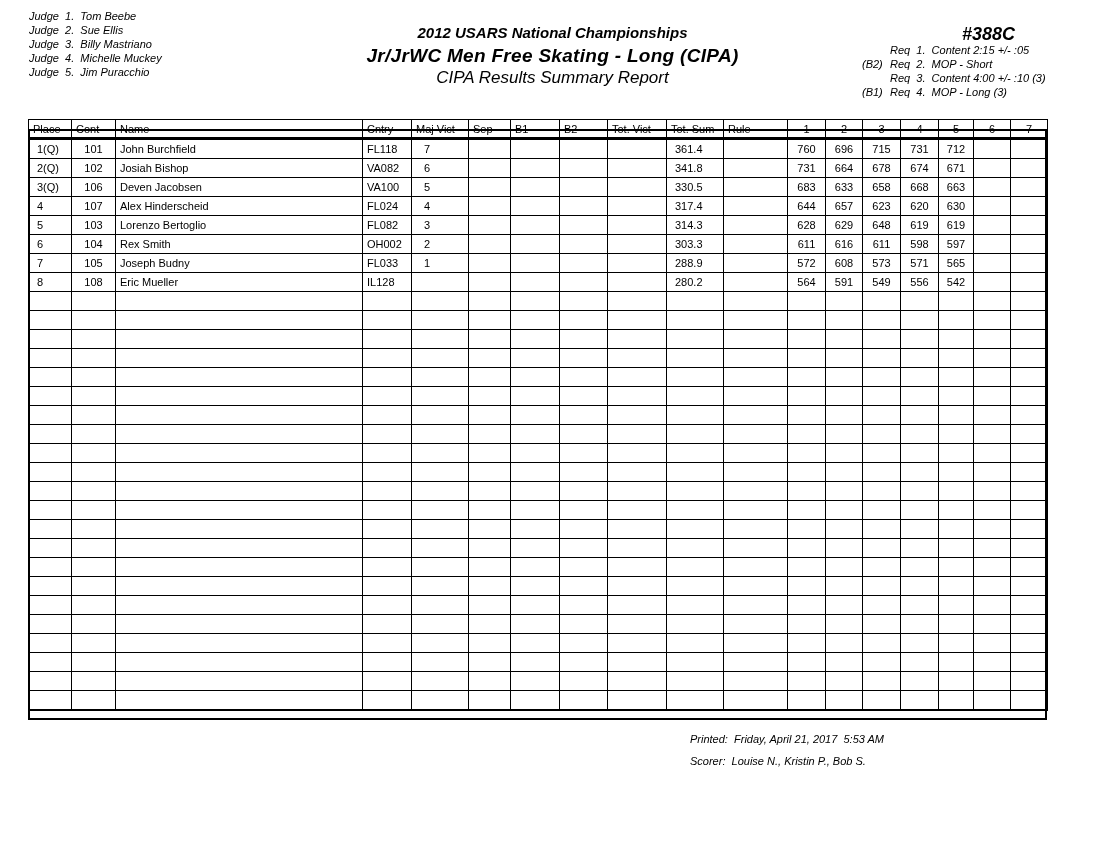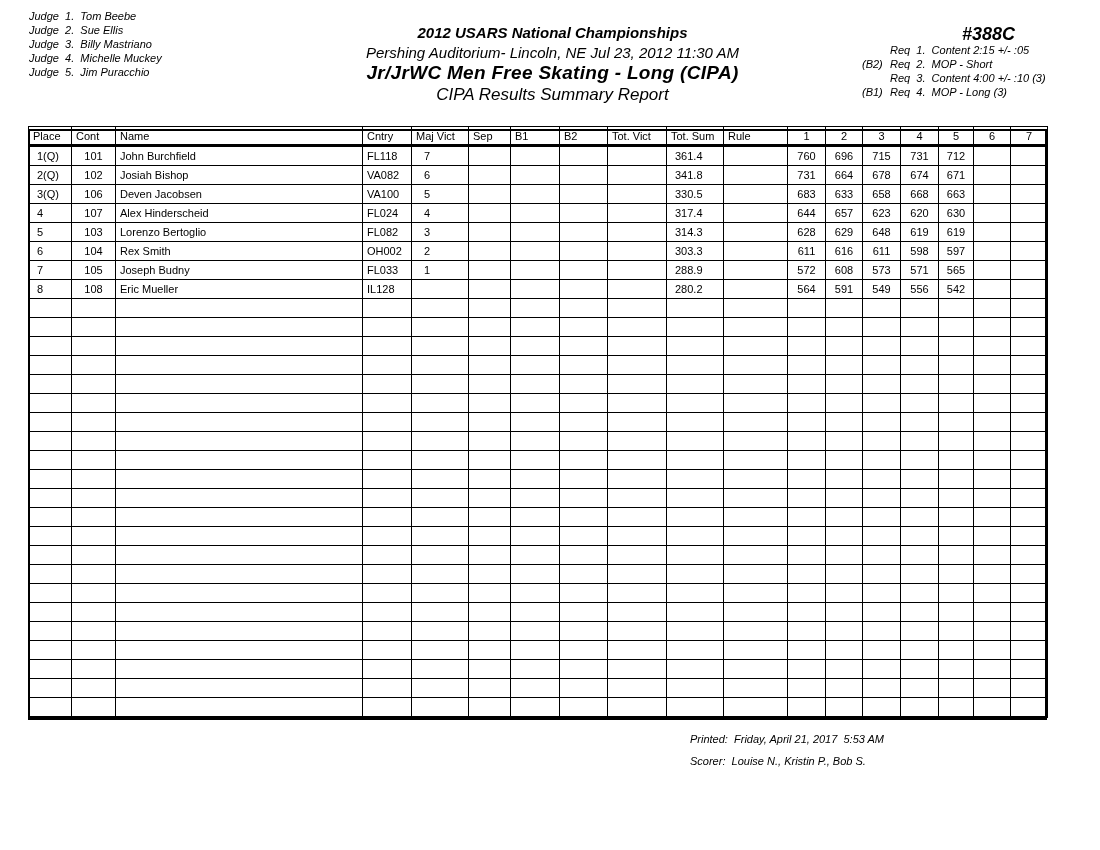--- a/index.html
+++ b/index.html
@@ -9,21 +9,21 @@
   .judges div { white-space: pre; }
   .title-block { left: 330px; width: 445px; top: 22px; text-align: center; }
   .t1 { font-size: 15px; font-weight: bold; line-height: 22px; }
   .t2 { font-size: 15px; line-height: 17px; }
   .t3 { font-size: 19px; font-weight: bold; line-height: 23px; letter-spacing: 0.3px; }
   .t4 { font-size: 17px; line-height: 21px; }
   .event-num { left: 962px; top: 24px; font-size: 18px; font-weight: bold; }
   .reqs { left: 862px; top: 43px; font-size: 11px; line-height: 14px; }
   .req { white-space: pre; }
   .req .pre { display: inline-block; width: 28px; }
-  table.grid { position: absolute; left: 28px; top: 126px; border-collapse: collapse; table-layout: fixed; font-size: 11px; }
+  table.grid { position: absolute; left: 28px; top: 119px; border-collapse: collapse; table-layout: fixed; font-size: 11px; }
   table.grid td, table.grid th { border: 1px solid #000; height: 18px; padding: 0 4px; font-weight: normal; white-space: nowrap; overflow: hidden; text-align: left; }
   table.grid thead th { border-bottom: 3px solid #000; height: 17px; }
   table.grid tr:last-child td { border-bottom: 2px solid #000; }
   table.grid .c { text-align: center; }
   .outer { position: absolute; left: 28px; top: 129px; width: 1019px; height: 591px; border: 2px solid #000; box-sizing: border-box; pointer-events: none; }
   .footer { left: 690px; top: 728px; font-size: 11px; line-height: 22px; }
   .footer div { white-space: pre; }
 </style>
 </head>
 <body>
@@ -31,21 +31,20 @@
 <div class="abs judges">
   <div>Judge  1.  Tom Beebe</div>
   <div>Judge  2.  Sue Ellis</div>
   <div>Judge  3.  Billy Mastriano</div>
   <div>Judge  4.  Michelle Muckey</div>
   <div>Judge  5.  Jim Puracchio</div>
 </div>
 
 <div class="abs title-block">
   <div class="t1">2012 USARS National Championships</div>
-  <div class="t2">Pershing Auditorium- Lincoln, NE  Jul 23, 2012  11:30 AM</div>
   <div class="t3">Jr/JrWC Men Free Skating - Long (CIPA)</div>
   <div class="t4">CIPA Results Summary Report</div>
 </div>
 
 <div class="abs event-num">#388C</div>
 
 <div class="abs reqs">
   <div class="req"><span class="pre"></span><span>Req  1.  Content 2:15 +/- :05</span></div>
   <div class="req"><span class="pre">(B2)</span><span>Req  2.  MOP - Short</span></div>
   <div class="req"><span class="pre"></span><span>Req  3.  Content 4:00 +/- :10 (3)</span></div>

